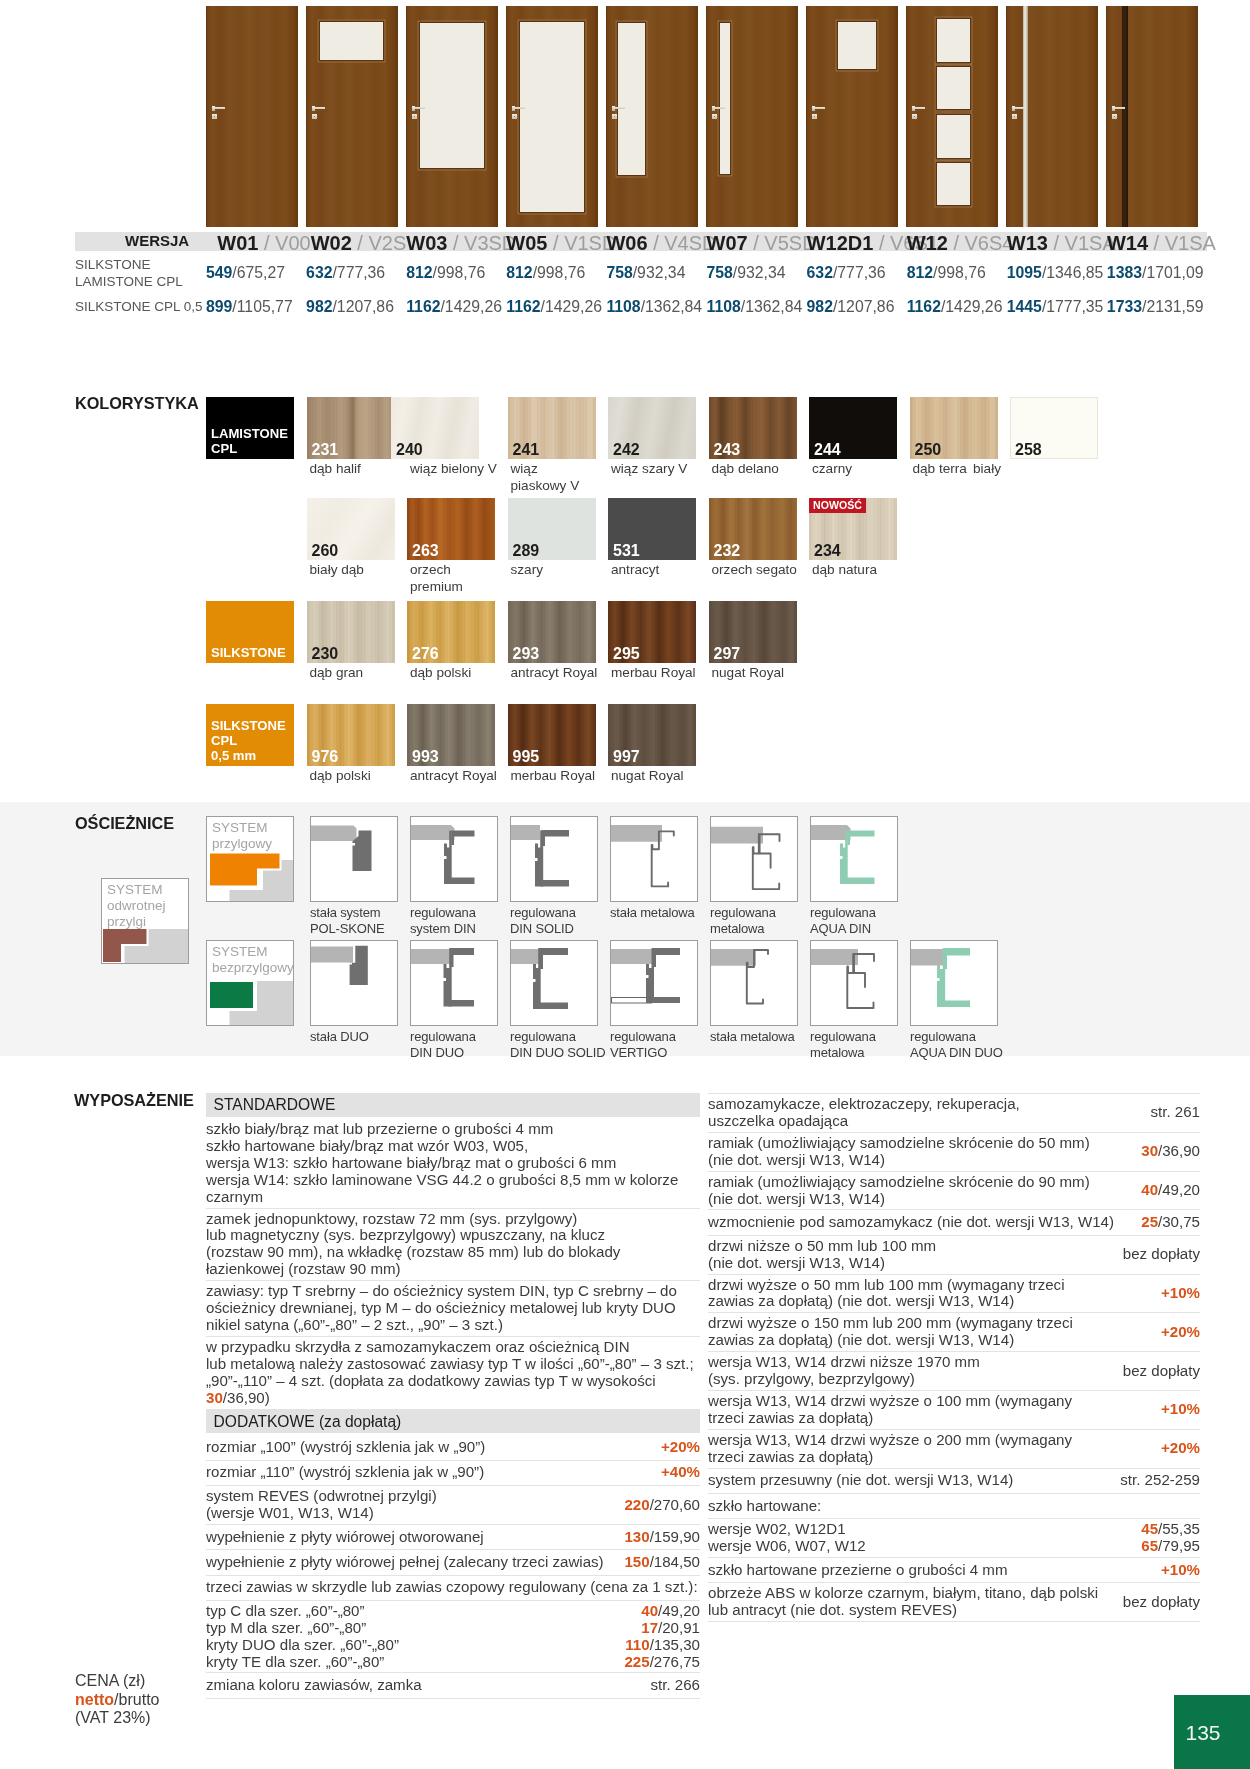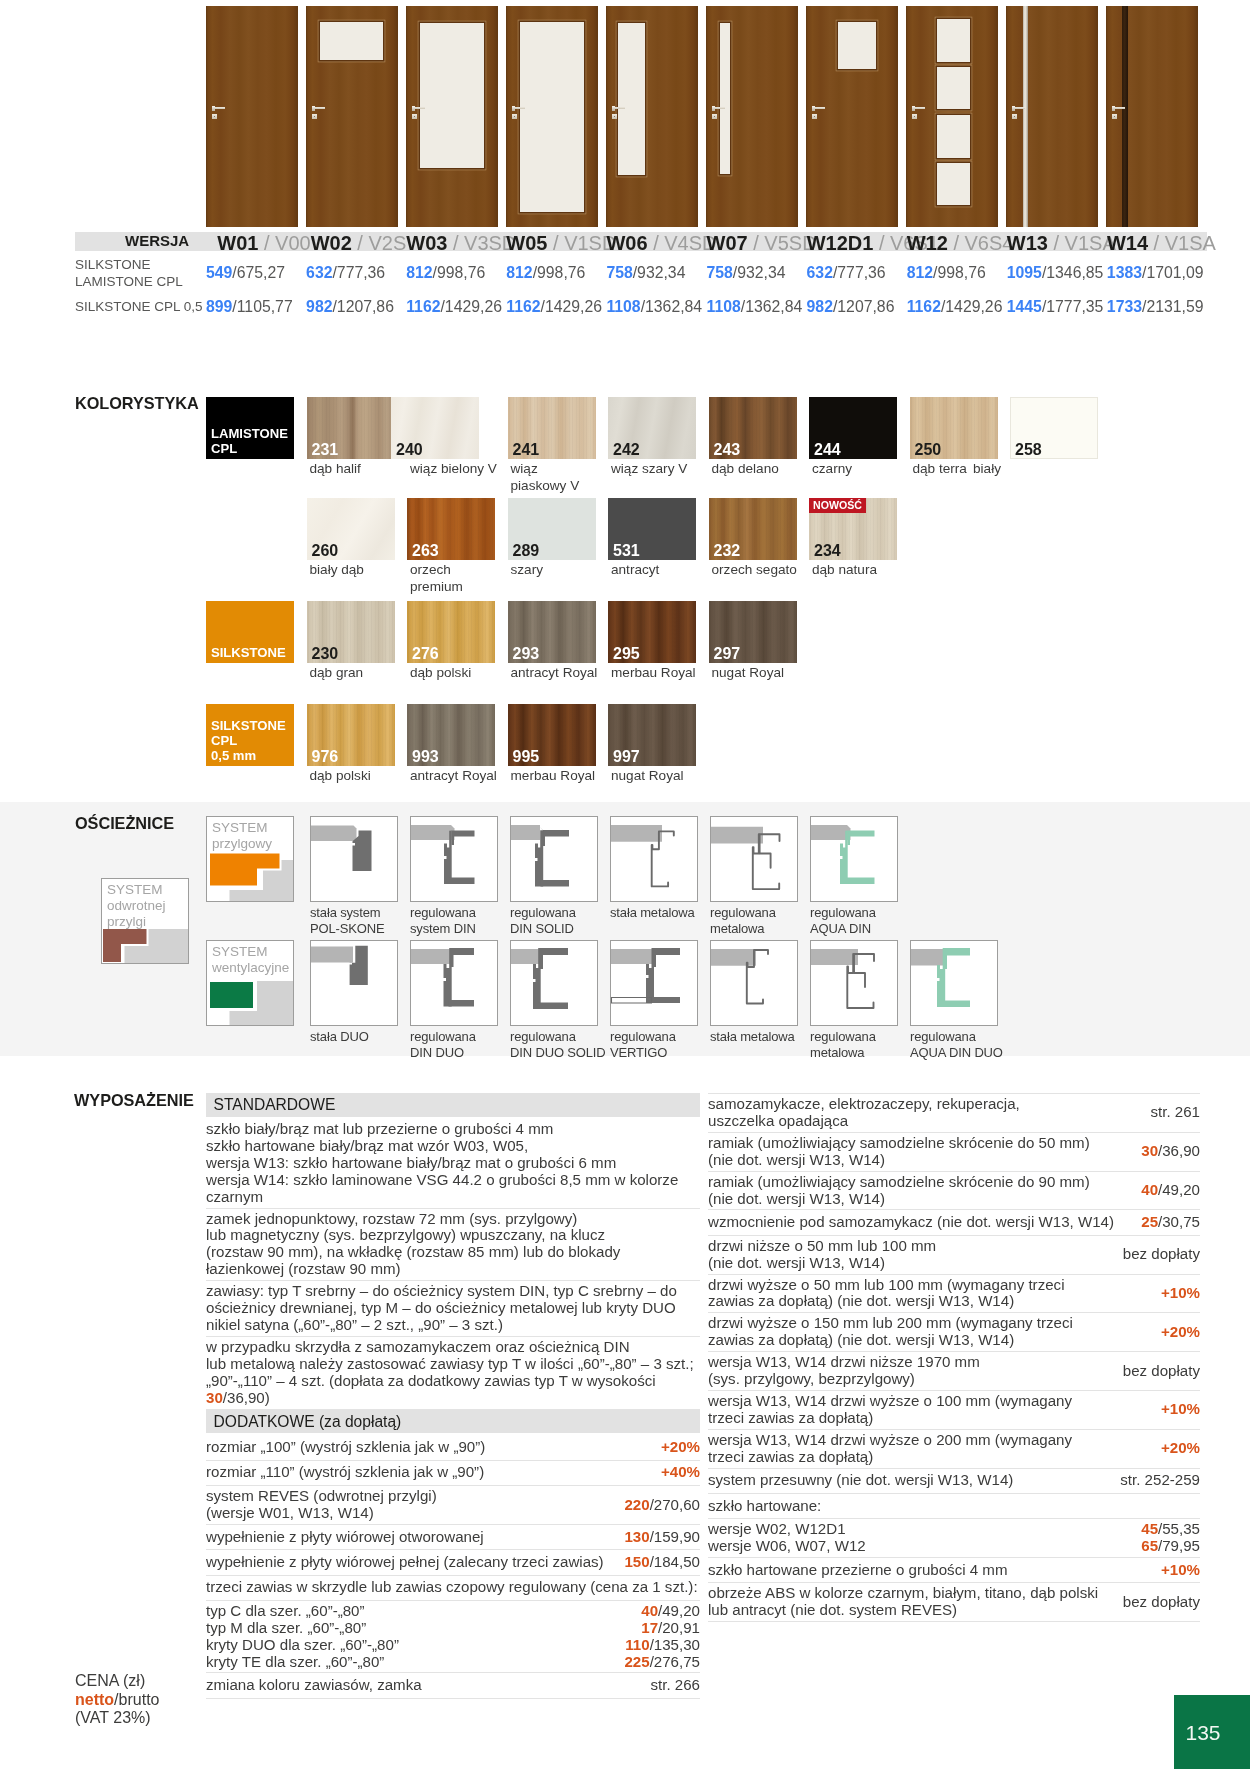--- a/index.html
+++ b/index.html
@@ -26,21 +26,21 @@
 
   
   #vtable{position:absolute;left:75px;top:232px;width:1132px;}
   .vthead{height:19px;background:#e2e2e2;display:flex;align-items:flex-start;padding-left:44px;}
   .vthead .vlbl{width:131px;padding-left:6px;font-weight:bold;font-size:15px;color:#1d1d1b;}
   .vthead .vc{width:100.1px;font-size:20px;color:#9d9d9c;white-space:nowrap;}
   .vthead .vc b{color:#1d1d1b;}
   .vtrow{display:flex;align-items:center;min-height:30px;}
   .vtrow .vlbl{width:131px;font-size:13.5px;line-height:17.3px;color:#575756;white-space:nowrap;}
   .vtrow .vc{width:100.1px;font-size:15.8px;color:#575756;white-space:nowrap;}
-  .vtrow .vc b{color:#3b82f6;font-weight:bold;}
+  .vtrow .vc b{color:#0c4a6e;font-weight:bold;}
 
   
   .sect-title{position:absolute;font-weight:bold;font-size:16.3px;color:#1d1d1b;letter-spacing:-0.05px;white-space:nowrap;}
 
   
   #colors{position:absolute;left:206px;top:397px;width:1000px;}
   .badge{position:absolute;width:88px;height:62px;display:flex;flex-direction:column;
     justify-content:flex-end;padding:0 0 2.5px 5px;font-weight:bold;font-size:13.1px;line-height:15.3px;letter-spacing:0;}
   .sw{position:absolute;width:88px;height:62px;overflow:hidden;}
   .sw .grain{position:absolute;inset:0;opacity:.35;mix-blend-mode:multiply;
@@ -398,21 +398,21 @@
       <div>SYSTEM</div>
       <div>przylgowy</div>
       <svg viewBox="0 0 86 84" width="86" height="84" style="position:absolute;left:0;top:0;">
         <path d="M56 43 H86 V84 H56 Z" fill="#d2d2d2"></path>
         <path d="M22.5 73 H86 V84 H22.5 Z" fill="#d2d2d2"></path>
         <path d="M2 35.5 H73.5 V52.5 H51 V69.5 H2 Z" fill="#EF8200" stroke="#ffffff" stroke-width="2"></path>
       </svg>
     </div>
 <div class="sysbadge" style="left:206px;top:940px;">
       <div>SYSTEM</div>
-      <div>wentylacyjne</div>
+      <div>bezprzylgowy</div>
       <svg viewBox="0 0 86 84" width="86" height="84" style="position:absolute;left:0;top:0;">
         <path d="M50 40 H86 V84 H50 Z" fill="#d2d2d2"></path>
         <path d="M22.5 70 H86 V84 H22.5 Z" fill="#d2d2d2"></path>
         <path d="M2 40 H47 V68 H2 Z" fill="#0B7A45" stroke="#ffffff" stroke-width="2"></path>
       </svg>
     </div>
 <div class="fbox" style="left:310px;top:816px;"><svg viewBox="0 0 86 84" width="86" height="84">
         <path d="M0 8.5 H42.5 L45.5 11.5 V24 H0 Z" fill="#b4b4b4"></path>
         <path d="M47.5 13.5 H60.5 V54 H41.5 V28.5 H44 V26 H41.5 V24.2 L47.5 19 Z" fill="#6f6f6f"></path>
       </svg></div>

